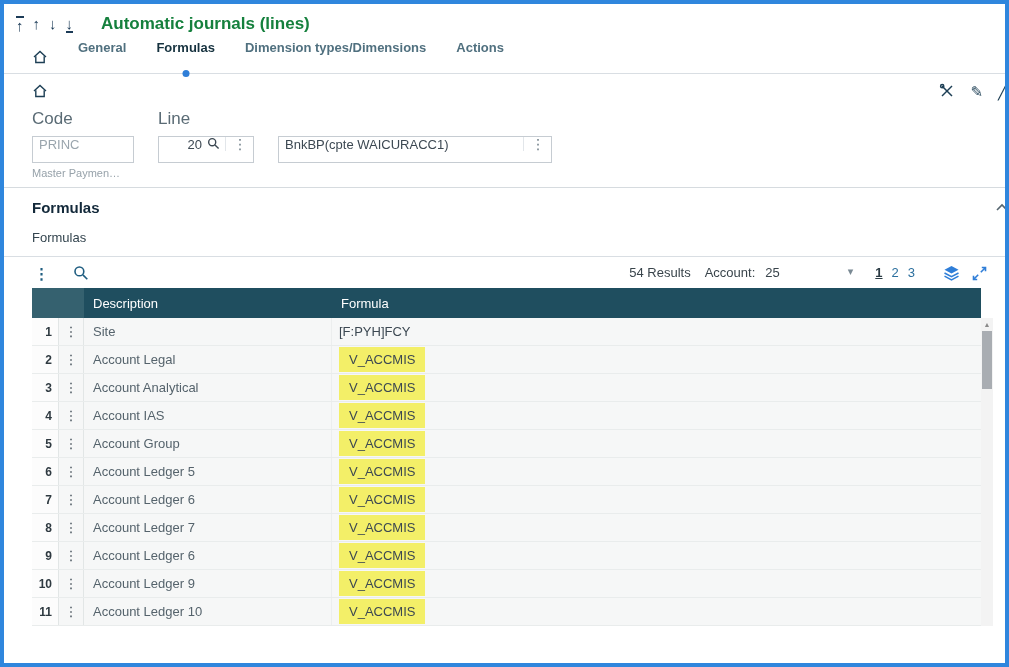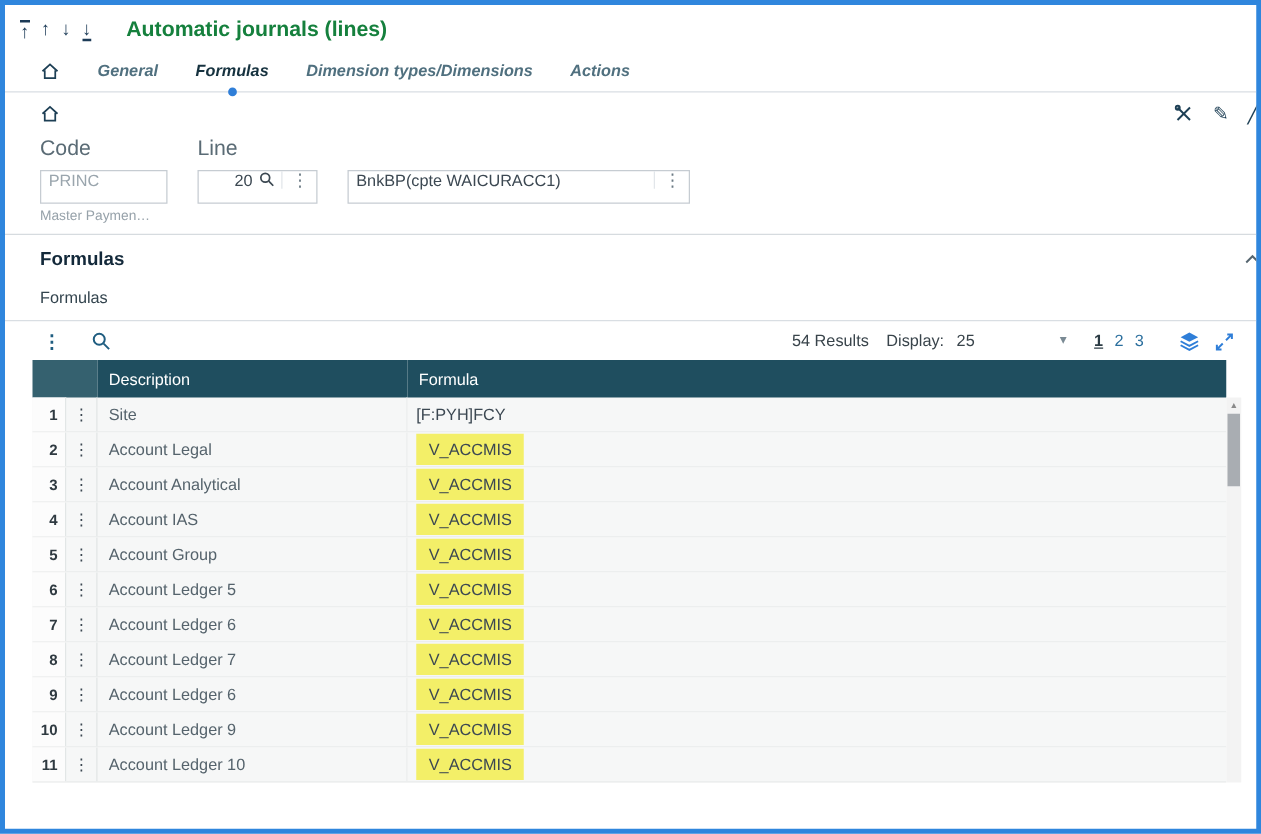--- a/index.html
+++ b/index.html
@@ -12,21 +12,21 @@
   
   .topbar { display: flex; align-items: center; padding: 10px 14px 6px 12px; }
   .nav-icons { display: flex; gap: 9px; color: #1c3b57; font-size: 15px; font-weight: bold; }
   .nav-icons span { cursor: pointer; line-height: 1; }
   .bar-top { border-top: 2px solid currentColor; padding-top: 0px; }
   .bar-bottom { border-bottom: 2px solid currentColor; padding-bottom: 0px; }
   .page-title { font-size: 17px; font-weight: bold; color: #15803d; margin-left: 28px; }
 
   
   .tabrow { display: flex; align-items: center; gap: 30px; padding: 0 14px 0 28px; height: 34px; border-bottom: 1px solid #d9dee3; }
-  .tab { position: relative; font-size: 13px; font-weight: bold; color: #50707f; height: 100%; display: flex; align-items: center; cursor: pointer; font-style: italic; }
+  .tab { position: relative; font-size: 13px; font-weight: bold; color: #50707f; height: 100%; display: flex; align-items: flex-start; cursor: pointer; }
   .tab .dot { display: none; }
   .tab.active { color: #16323f; }
   .tab.active .dot { display: block; position: absolute; bottom: -4px; left: 50%; transform: translateX(-50%); width: 7px; height: 7px; border-radius: 50%; background: #2f7ed8; }
   .home-btn { display: flex; align-items: center; cursor: pointer; }
 
   
   .panelbar { display: flex; align-items: center; padding: 9px 6px 4px 28px; }
   .panelbar .right { margin-left: auto; display: flex; align-items: center; gap: 15px; color: #1d3f55; font-size: 15px; }
   .panelbar .right span { cursor: pointer; line-height: 1; }
   .edge-cut { margin-right: -8px; }
@@ -62,21 +62,21 @@
   .results { margin-right: 14px; }
   .display-lbl { margin-right: 10px; }
   .display-val { margin-right: 68px; }
   .caret { color: #7a8a94; font-size: 11px; margin-right: 22px; cursor: pointer; }
   .pages { display: flex; gap: 9px; margin-right: 16px; }
   .page { color: #2b6f9e; cursor: pointer; }
   .page.cur { color: #2b3b44; font-weight: bold; text-decoration: underline; }
   .gridbar .icon-btn { display: flex; align-items: center; margin-left: 12px; cursor: pointer; }
 
   
-  .tablewrap { display: flex; margin: 0 12px 0 22px; }
+  .tablewrap { display: flex; margin: 0 12px 0 28px; }
   .tbl { flex: 1; }
   .thead { display: grid; grid-template-columns: 52px 248px 1fr; height: 30px; }
   .th { background: #1f4e5f; color: #fff; font-size: 13px; display: flex; align-items: center; padding-left: 9px; }
   .th.corner { background: #35616f; }
   .trow { display: grid; grid-template-columns: 27px 25px 248px 1fr; height: 28px; background: #f6f7f7; border-bottom: 1px solid #e9ecec; font-size: 13px; }
   .cell-num { background: #fcfcfc; border-right: 1px solid #e2e6e6; display: flex; align-items: center; justify-content: flex-end; padding-right: 6px; font-size: 12px; font-weight: bold; color: #2f3a41; }
   .cell-kebab { display: flex; align-items: center; justify-content: center; color: #3c4852; border-right: 1px solid #e2e6e6; font-size: 13px; cursor: pointer; }
   .cell-desc { display: flex; align-items: center; padding-left: 9px; color: #55636c; border-right: 1px solid #eceeee; }
   .cell-formula { display: flex; align-items: center; padding-left: 7px; color: #3c4852; }
   .cell-formula .fval.hl { background: #f3ef68; padding: 5px 10px; }
@@ -192,21 +192,21 @@
       <span class="kebab-blue">⋮</span>
       <span>
         <svg width="16" height="16" viewBox="0 0 16 16" fill="none" stroke="#1f5d80" stroke-width="1.6">
           <circle cx="6.4" cy="6.4" r="4.4"></circle>
             <path d="M9.9 9.9 L14.3 14.3"></path>
         </svg>
       </span>
     </div>
     <div class="right">
       <span class="results">54 Results</span>
-      <span class="display-lbl">Display:</span>
+      <span class="display-lbl">Account:</span>
       <span class="display-val">25</span>
       <span class="caret">▾</span>
       <span class="pages">
         <span class="page cur">1</span>
         <span class="page">2</span>
         <span class="page">3</span>
       </span>
       <span class="icon-btn">
         <svg width="17" height="16" viewBox="0 0 17 16">
           <path d="M8.5 1 L15.5 4.7 L8.5 8.4 L1.5 4.7 Z" fill="#2f7ed8"></path>

